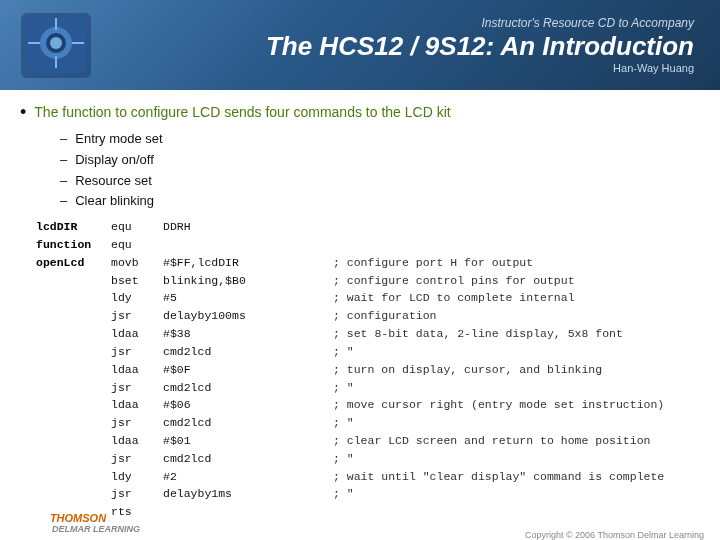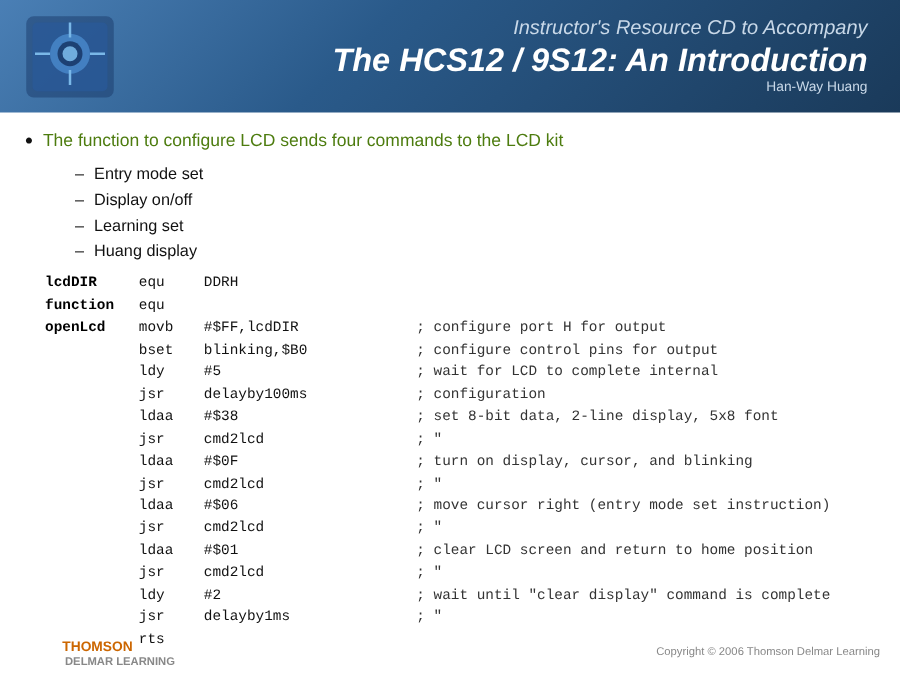--- a/index.html
+++ b/index.html
@@ -36,21 +36,21 @@
 
     .header-text-block {
       flex: 1;
       text-align: right;
       padding-right: 10px;
     }
 
     .header-subtitle {
       font-style: italic;
       color: #c8d8e8;
-      font-size: 16px;
+      font-size: 12px;
       margin-bottom: 2px;
     }
 
     .header-title {
       color: #ffffff;
       font-size: 26px;
       font-weight: bold;
       line-height: 1.1;
       font-style: italic;
     }
@@ -139,21 +139,21 @@
       flex: 1;
     }
 
     .col-label-plain {
       width: 75px;
     }
 
     
     .footer {
       position: absolute;
-      bottom: 14px;
+      bottom: 0;
       right: 16px;
       display: flex;
       align-items: center;
       gap: 12px;
     }
 
     .thomson-text {
       font-size: 11px;
       font-weight: bold;
       color: #cc6600;
@@ -171,20 +171,21 @@
       color: #888;
     }
 
     .footer-left {
       position: absolute;
       bottom: 6px;
       left: 16px;
       display: flex;
       flex-direction: column;
       align-items: flex-start;
+      font-style: italic;
     }
   </style>
 </head>
 <body>
 
 <div class="header">
   <div class="header-logo">
     <svg viewBox="0 0 80 75" xmlns="http://www.w3.org/2000/svg">
 
       <rect x="5" y="5" width="70" height="65" rx="6" fill="#1a3a6a" opacity="0.5"></rect>
@@ -216,25 +217,25 @@
     <div class="sub-item">
       <span class="dash">–</span>
       <span>Entry mode set</span>
     </div>
     <div class="sub-item">
       <span class="dash">–</span>
       <span>Display on/off</span>
     </div>
     <div class="sub-item">
       <span class="dash">–</span>
-      <span>Learning set</span>
+      <span>Resource set</span>
     </div>
     <div class="sub-item">
       <span class="dash">–</span>
-      <span>Huang display</span>
+      <span>Clear blinking</span>
     </div>
   </div>
 
   <div class="code-section" id="code-block">
   <div class="code-row">
         <span class="col-label">lcdDIR</span>
         <span class="col-mnemonic">equ</span>
         <span class="col-operand">DDRH</span>
         <span class="col-comment"></span>
       </div>

